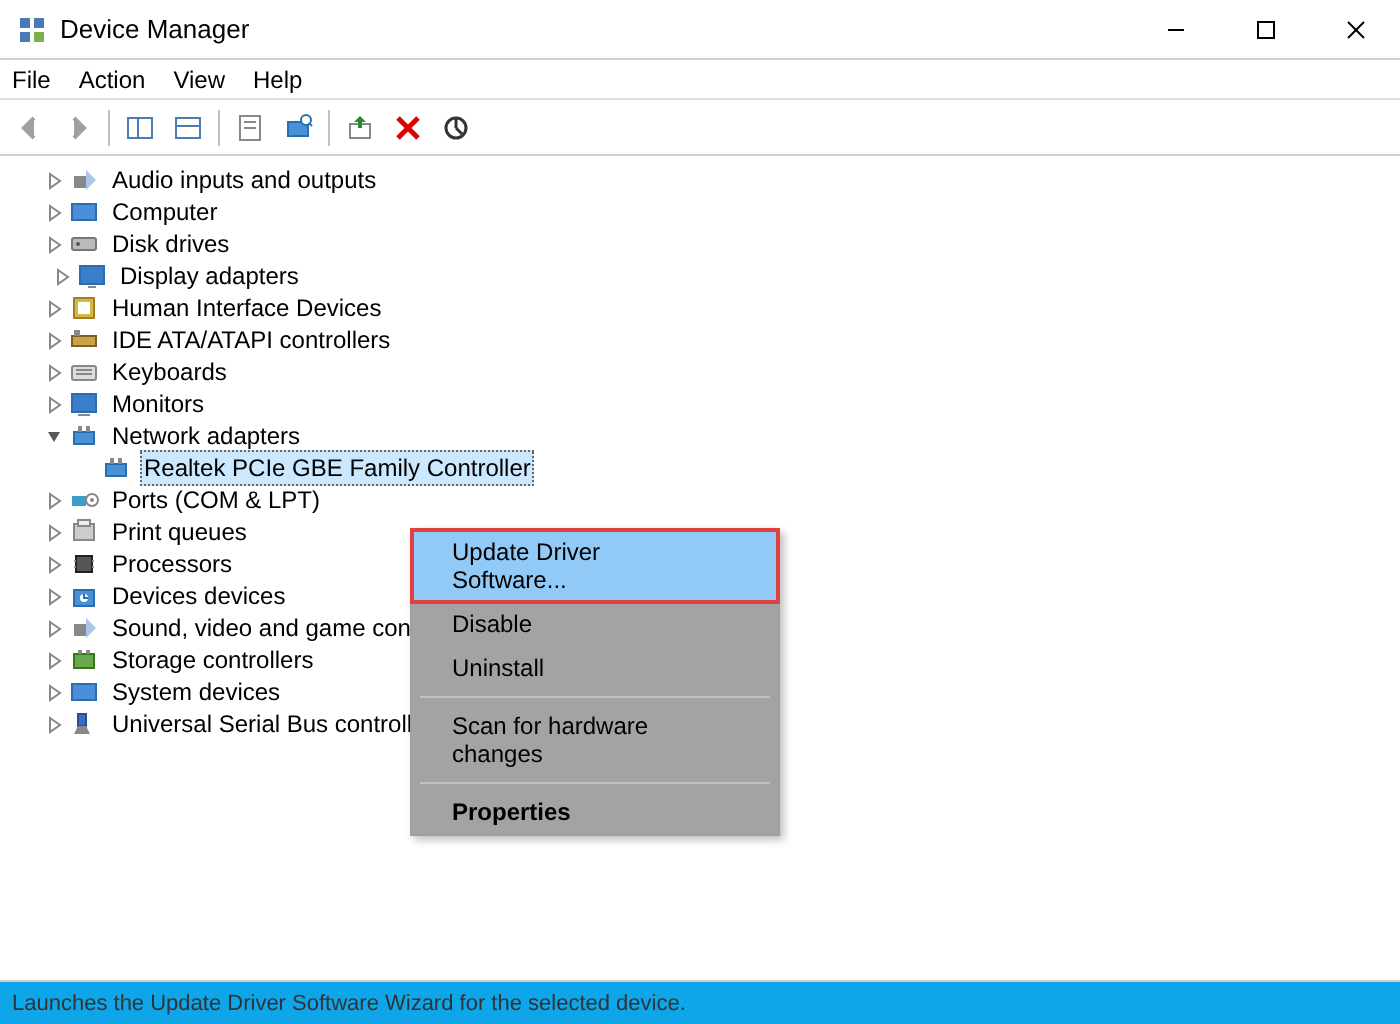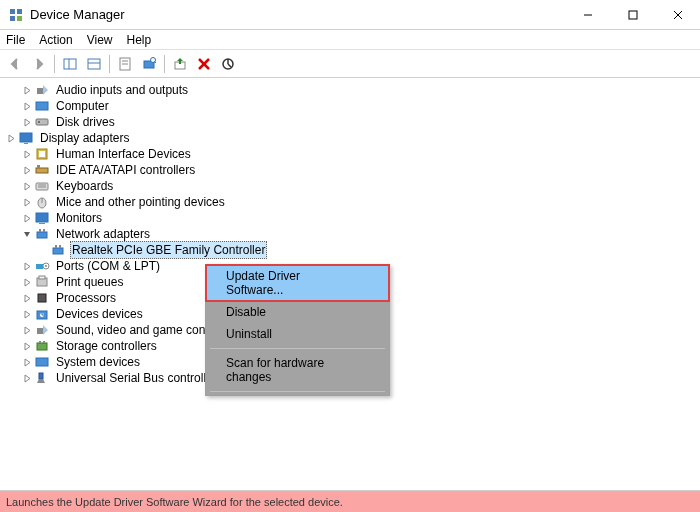--- a/index.html
+++ b/index.html
@@ -20,21 +20,21 @@
 .row { display: flex; align-items: center; height: 16px; line-height: 16px; white-space: nowrap; }
 .twist { width: 14px; display: flex; justify-content: center; color: #888; font-size: 9px; cursor: default; }
 .nodeicon { width: 16px; height: 16px; margin-right: 4px; display: flex; align-items: center; justify-content: center; }
 .label { padding: 0 2px; }
 .label.sel { background: #cce8ff; border: 1px dotted #666; padding: 0 1px; }
 .contextmenu { position: absolute; background: #a3a3a3; border: 1px solid #a0a0a0; box-shadow: 2px 2px 4px rgba(0,0,0,0.25); font-size: 12px; }
 .contextmenu .mi { padding: 4px 30px 4px 20px; cursor: default; }
 .contextmenu .mi.hl { background: #91c9f7; outline: 2px solid #e04040; outline-offset: -1px; }
 .contextmenu .mi.bold { font-weight: bold; }
 .contextmenu .msep { height: 1px; background: #c0c0c0; margin: 3px 4px; }
-.statusbar { height: 22px; font-size: 11px; display: flex; align-items: center; padding: 0 6px; border-top: 1px solid #d0d0d0; background: #fca5a5; color: #333; }
+.statusbar { height: 22px; font-size: 11px; display: flex; align-items: center; padding: 0 6px; border-top: 1px solid #d0d0d0; background: #0ea5e9; color: #333; }
 </style>
 </head>
 <body>
 
 <div class="titlebar">
   <span class="icon">
     <svg viewBox="0 0 16 16">
         <rect x="2" y="2" width="5" height="5" fill="#4a7cb1"></rect>
         <rect x="9" y="2" width="5" height="5" fill="#4a7cb1"></rect>
         <rect x="2" y="9" width="5" height="5" fill="#4a7cb1"></rect>
@@ -166,21 +166,21 @@
           </svg>
         </span>
         <span class="nodeicon">
           <svg viewBox="0 0 16 16">
             <rect x="2" y="5" width="12" height="6" rx="1" fill="#bbb" stroke="#777"></rect>
             <circle cx="5" cy="8" r="1" fill="#555"></circle>
           </svg>
         </span>
         <span class="label">Disk drives</span>
       </div>
-      <div class="row" style="padding-left:4px">
+      <div class="row" style="padding-left:24px">
         <span class="twist">
           <svg width="9" height="9">
             <path d="M2 1 L7 4.5 L2 8 Z" fill="none" stroke="#888"></path>
           </svg>
         </span>
         <span class="nodeicon">
           <svg viewBox="0 0 16 16">
             <rect x="2" y="3" width="12" height="9" fill="#3a7ec9" stroke="#2a6eb1"></rect>
             <rect x="6" y="13" width="4" height="1" fill="#888"></rect>
           </svg>
@@ -222,34 +222,20 @@
           </svg>
         </span>
         <span class="nodeicon">
           <svg viewBox="0 0 16 16">
             <rect x="2" y="5" width="12" height="7" rx="1" fill="#ddd" stroke="#888"></rect>
             <line x1="4" y1="7" x2="12" y2="7" stroke="#888"></line>
             <line x1="4" y1="9" x2="12" y2="9" stroke="#888"></line>
           </svg>
         </span>
         <span class="label">Keyboards</span>
-      </div>
-      <div class="row" style="padding-left:20px">
-        <span class="twist">
-          <svg width="9" height="9">
-            <path d="M2 1 L7 4.5 L2 8 Z" fill="none" stroke="#888"></path>
-          </svg>
-        </span>
-        <span class="nodeicon">
-          <svg viewBox="0 0 16 16">
-            <ellipse cx="8" cy="9" rx="4" ry="5" fill="#ddd" stroke="#888"></ellipse>
-            <line x1="8" y1="4" x2="8" y2="9" stroke="#888"></line>
-          </svg>
-        </span>
-        <span class="label">Mice and other pointing devices</span>
       </div>
       <div class="row" style="padding-left:20px">
         <span class="twist">
           <svg width="9" height="9">
             <path d="M2 1 L7 4.5 L2 8 Z" fill="none" stroke="#888"></path>
           </svg>
         </span>
         <span class="nodeicon">
           <svg viewBox="0 0 16 16">
             <rect x="2" y="3" width="12" height="9" fill="#3a7ec9" stroke="#2a6eb1"></rect>
@@ -402,18 +388,19 @@
       </div>
     </div>
 
   <div class="contextmenu" style="left:205px; top:186px; width:185px;">
     <div class="mi hl">Update Driver Software...</div>
     <div class="mi">Disable</div>
     <div class="mi">Uninstall</div>
     <div class="msep"></div>
     <div class="mi">Scan for hardware changes</div>
     <div class="msep"></div>
+    <div class="mi bold">Properties</div>
   </div>
 </div>
 
 <div class="statusbar">
   <span>Launches the Update Driver Software Wizard for the selected device.</span>
 </div>
 
 </body></html>

